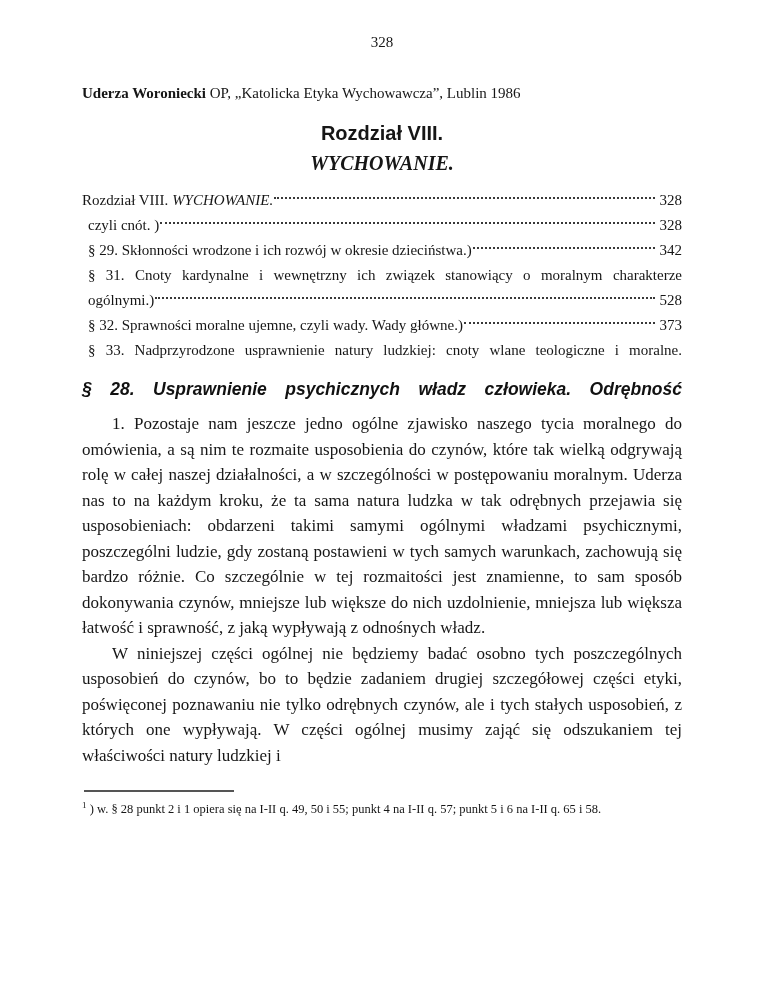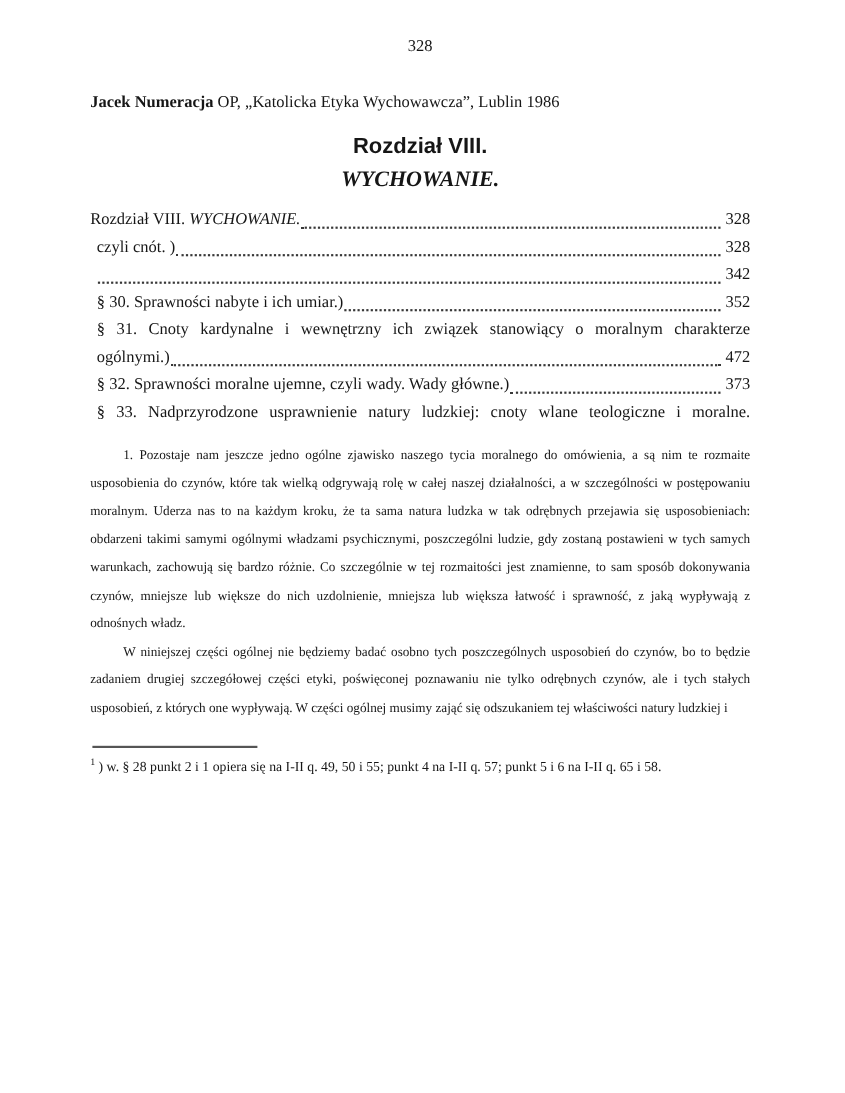--- a/index.html
+++ b/index.html
@@ -42,21 +42,21 @@
     font-size: 20px;
     line-height: 30px;
     text-align: center;
     margin-bottom: 10px;
   }
   .toc { width: 100%; }
   .toc-row {
     font-size: 15px;
     line-height: 25px;
     display: flex;
-    align-items: flex-end;
+    align-items: center;
   }
   .toc-row.ind { padding-left: 6px; }
   .toc-just {
     display: block;
     text-align: justify;
     text-align-last: justify;
   }
   .toc-text { white-space: nowrap; }
   .toc-text .it { font-style: italic; }
   .toc-leader {
@@ -85,21 +85,21 @@
     text-align: justify;
     text-align-last: justify;
   }
   .section-heading .h-line2 { display: block; }
   .section-heading sup {
     font-size: 11px;
     vertical-align: super;
     line-height: 0;
   }
   .body-para {
-    font-size: 12px;
+    font-size: 17px;
     line-height: 25.5px;
     text-align: justify;
     text-indent: 30px;
   }
   .footnote-sep {
     width: 150px;
     border-top: 2px solid #555;
     margin: 22px 0 9px 2px;
   }
   .footnote {
@@ -112,72 +112,69 @@
     line-height: 0;
   }
 </style>
 </head>
 <body>
 
 <div class="page">
 
   <div class="page-number">328</div>
 
-  <p class="author-line"><span class="author-bold">Jacek Numeracja</span><span> OP, „Katolicka Etyka Wychowawcza”, Lublin 1986</span></p>
+  <p class="author-line"><span class="author-bold">Uderza Woroniecki</span><span> OP, „Katolicka Etyka Wychowawcza”, Lublin 1986</span></p>
 
   <h1 class="chapter-title">Rozdział VIII.</h1>
   <h2 class="chapter-subtitle">WYCHOWANIE.</h2>
 
   <nav class="toc">
 
     <div class="toc-row">
       <span class="toc-text"><span>Rozdział VIII. </span><span class="it">WYCHOWANIE.</span></span>
       <span class="toc-leader"></span>
       <span class="toc-page">328</span>
     </div>
 
 
     <div class="toc-row ind">
       <span class="toc-text">czyli cnót. )</span>
       <span class="toc-leader"></span>
       <span class="toc-page">328</span>
     </div>
 
     <div class="toc-row ind">
+      <span class="toc-text">§ 29. Skłonności wrodzone i ich rozwój w okresie dzieciństwa.)</span>
       <span class="toc-leader"></span>
       <span class="toc-page">342</span>
     </div>
 
-    <div class="toc-row ind">
-      <span class="toc-text">§ 30. Sprawności nabyte i ich umiar.)</span>
-      <span class="toc-leader"></span>
-      <span class="toc-page">352</span>
-    </div>
 
     <div class="toc-row toc-just ind">§ 31. Cnoty kardynalne i wewnętrzny ich związek stanowiący o moralnym charakterze</div>
 
     <div class="toc-row ind">
       <span class="toc-text">ogólnymi.)</span>
       <span class="toc-leader"></span>
-      <span class="toc-page">472</span>
+      <span class="toc-page">528</span>
     </div>
 
     <div class="toc-row ind">
       <span class="toc-text">§ 32. Sprawności moralne ujemne, czyli wady. Wady główne.)</span>
       <span class="toc-leader"></span>
       <span class="toc-page">373</span>
     </div>
 
     <div class="toc-row toc-just ind">§ 33. Nadprzyrodzone usprawnienie natury ludzkiej:  cnoty wlane teologiczne i moralne.</div>
 
 
   </nav>
 
 
   <h3 class="section-heading">
+    <span class="h-line1">§ 28. Usprawnienie psychicznych władz człowieka. Odrębność</span>
   </h3>
 
   <p class="body-para">1. Pozostaje nam jeszcze jedno ogólne zjawisko naszego tycia moralnego do omówienia, a są nim te rozmaite usposobienia do czynów, które tak wielką odgrywają rolę w całej naszej działalności, a w szczególności w postępowaniu moralnym. Uderza nas to na każdym kroku, że ta sama natura ludzka w tak odrębnych przejawia się usposobieniach: obdarzeni takimi samymi ogólnymi władzami psychicznymi, poszczególni ludzie, gdy zostaną postawieni w tych samych warunkach, zachowują się bardzo różnie. Co szczególnie w tej rozmaitości jest znamienne, to sam sposób dokonywania czynów, mniejsze lub większe do nich uzdolnienie, mniejsza lub większa łatwość i sprawność, z jaką wypływają z odnośnych władz.</p>
   <p class="body-para">W niniejszej części ogólnej nie będziemy badać osobno tych poszczególnych usposobień do czynów, bo to będzie zadaniem drugiej szczegółowej części etyki, poświęconej poznawaniu nie tylko odrębnych czynów, ale i tych stałych usposobień, z których one wypływają. W części ogólnej musimy zająć się odszukaniem tej właściwości natury ludzkiej i</p>
 
   <div class="footnote-sep"></div>
 
   <p class="footnote"><sup>1</sup><span> ) w. § 28 punkt 2 i 1 opiera się na I-II q. 49, 50 i 55; punkt 4 na I-II q. 57; punkt 5 i 6 na I-II q. 65 i 58.</span></p>
 
 </div>

